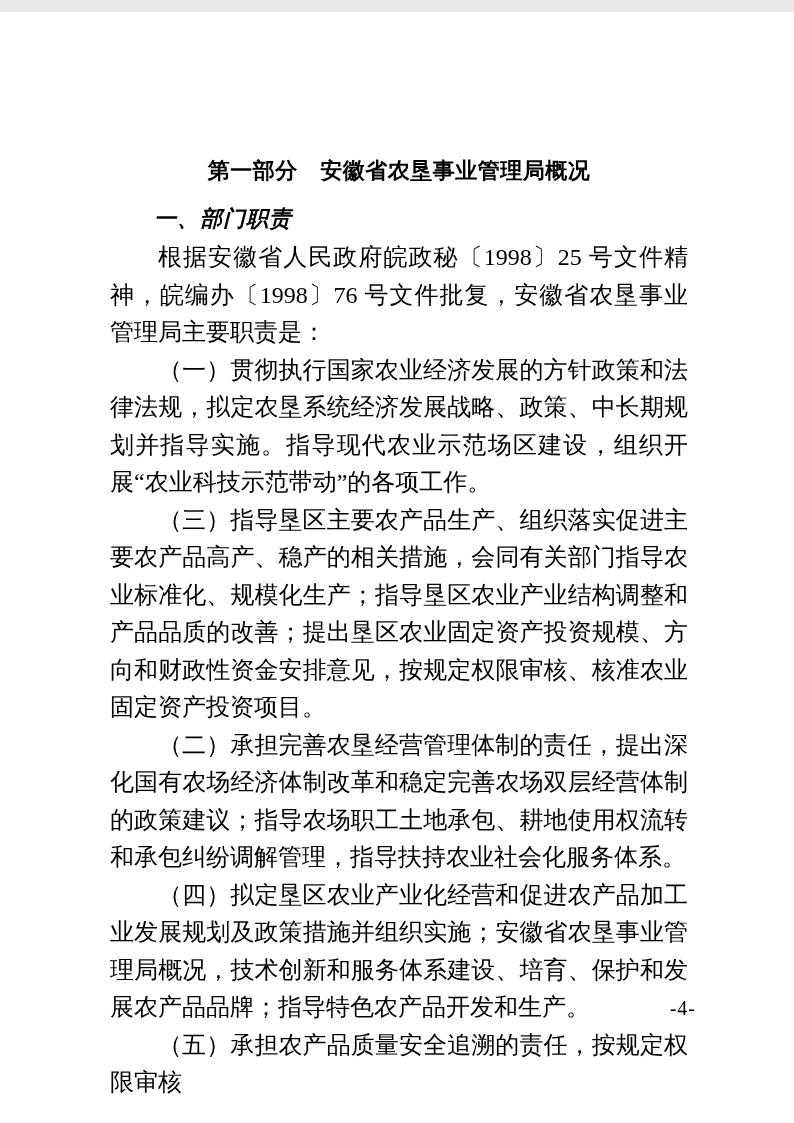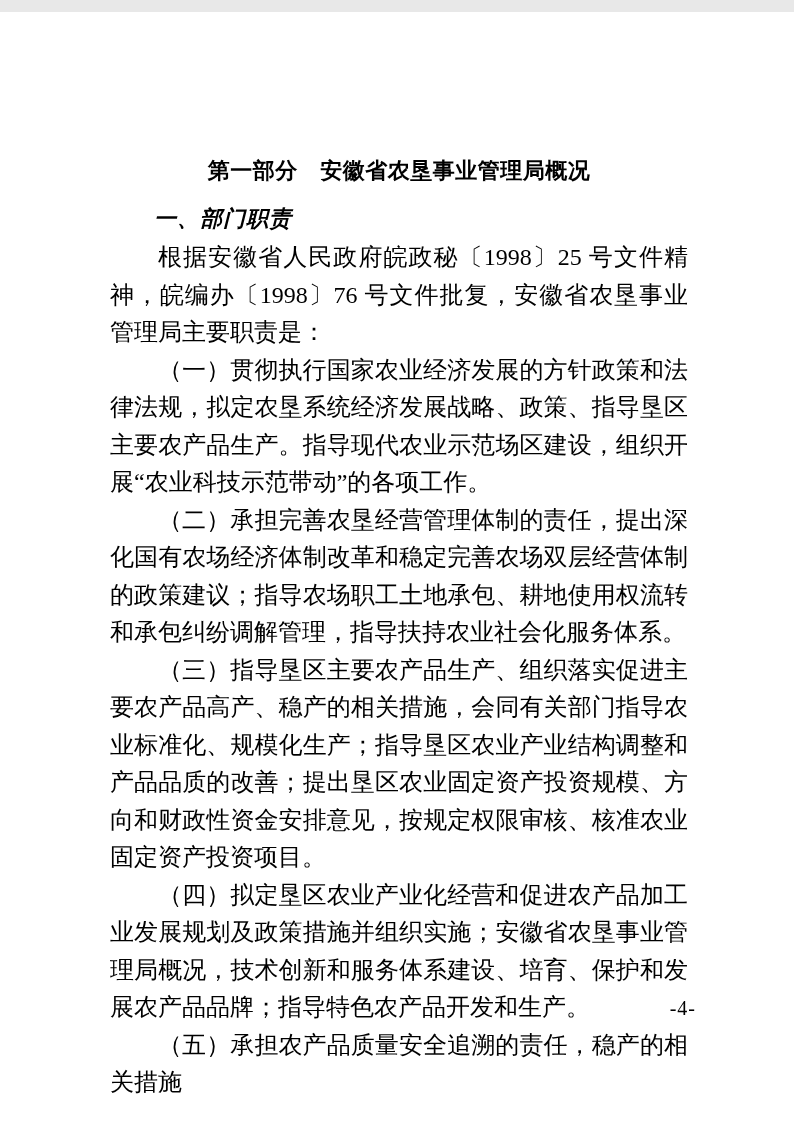--- a/index.html
+++ b/index.html
@@ -64,20 +64,20 @@
   }
 </style>
 </head>
 <body>
 
 <div class="page">
   <div class="content">
     <h1 class="doc-title">第一部分　安徽省农垦事业管理局概况</h1>
     <h2 class="section-heading">一、部门职责</h2>
     <p class="body-para">根据安徽省人民政府皖政秘〔1998〕25 号文件精神，皖编办〔1998〕76 号文件批复，安徽省农垦事业管理局主要职责是：</p>
-    <p class="body-para">（一）贯彻执行国家农业经济发展的方针政策和法律法规，拟定农垦系统经济发展战略、政策、指导垦区主要农产品生产。指导现代农业示范场区建设，组织开展“农业科技示范带动”的各项工作。</p>
+    <p class="body-para">（一）贯彻执行国家农业经济发展的方针政策和法律法规，拟定农垦系统经济发展战略、政策、中长期规划并指导实施。指导现代农业示范场区建设，组织开展“农业科技示范带动”的各项工作。</p>
+    <p class="body-para">（三）指导垦区主要农产品生产、组织落实促进主要农产品高产、稳产的相关措施，会同有关部门指导农业标准化、规模化生产；指导垦区农业产业结构调整和产品品质的改善；提出垦区农业固定资产投资规模、方向和财政性资金安排意见，按规定权限审核、核准农业固定资产投资项目。</p>
     <p class="body-para">（二）承担完善农垦经营管理体制的责任，提出深化国有农场经济体制改革和稳定完善农场双层经营体制的政策建议；指导农场职工土地承包、耕地使用权流转和承包纠纷调解管理，指导扶持农业社会化服务体系。</p>
-    <p class="body-para">（三）指导垦区主要农产品生产、组织落实促进主要农产品高产、稳产的相关措施，会同有关部门指导农业标准化、规模化生产；指导垦区农业产业结构调整和产品品质的改善；提出垦区农业固定资产投资规模、方向和财政性资金安排意见，按规定权限审核、核准农业固定资产投资项目。</p>
     <p class="body-para">（四）拟定垦区农业产业化经营和促进农产品加工业发展规划及政策措施并组织实施；安徽省农垦事业管理局概况，技术创新和服务体系建设、培育、保护和发展农产品品牌；指导特色农产品开发和生产。</p>
-    <p class="body-para">（五）承担农产品质量安全追溯的责任，稳产的相关措施</p>
+    <p class="body-para">（五）承担农产品质量安全追溯的责任，按规定权限审核</p>
   </div>
   <div class="page-number">-4-</div>
 </div>
 
 </body></html>

